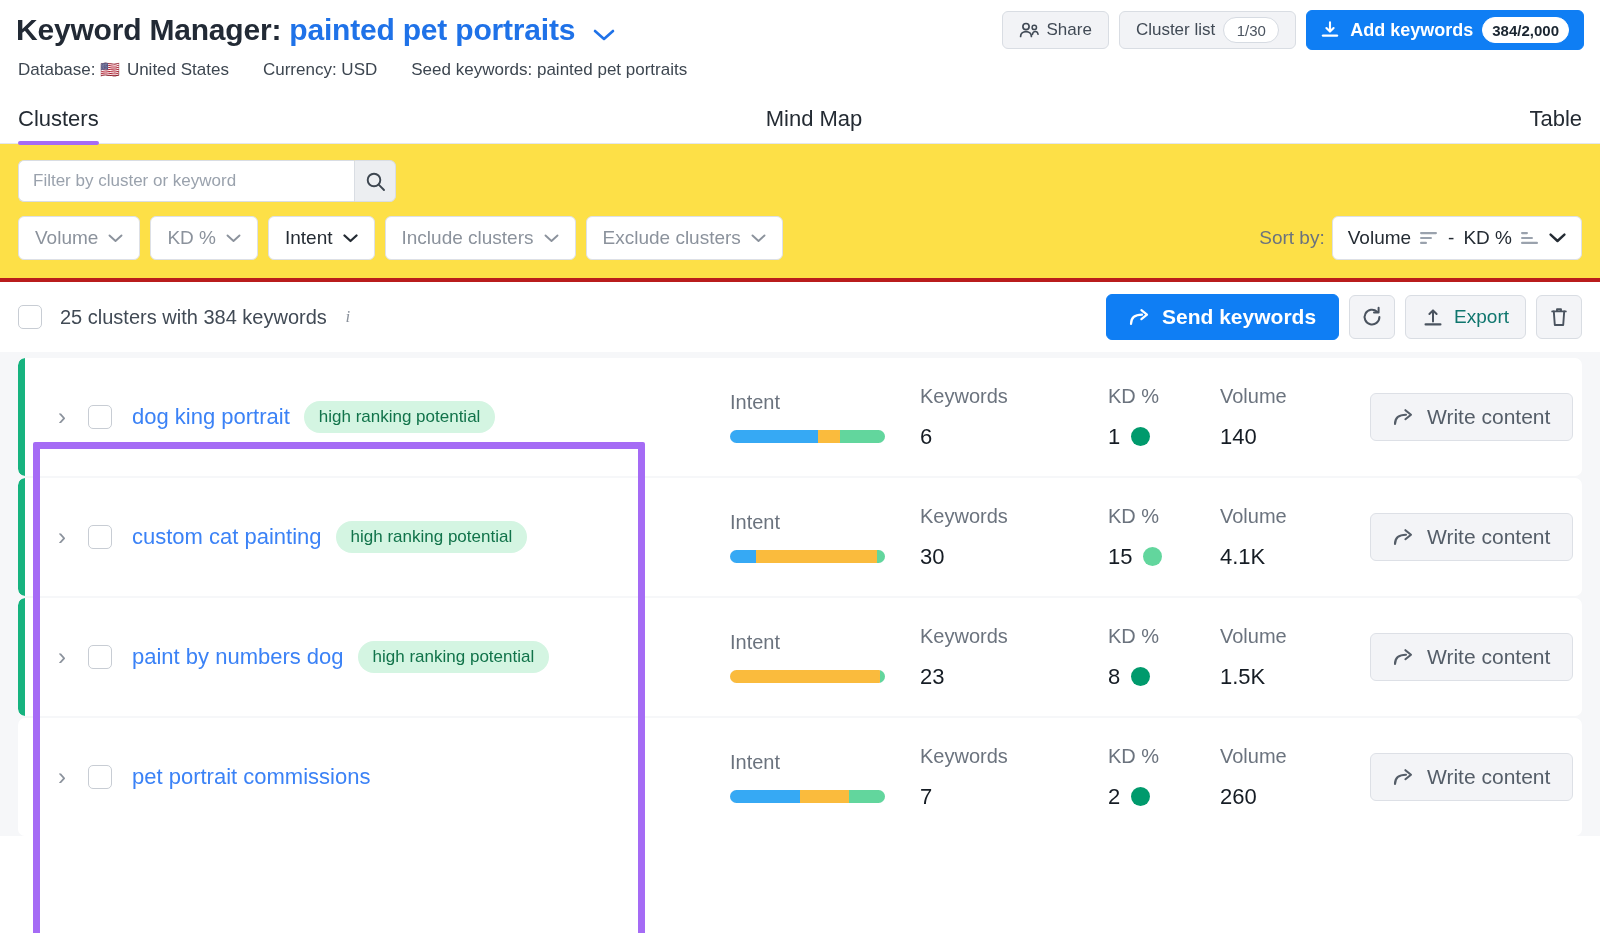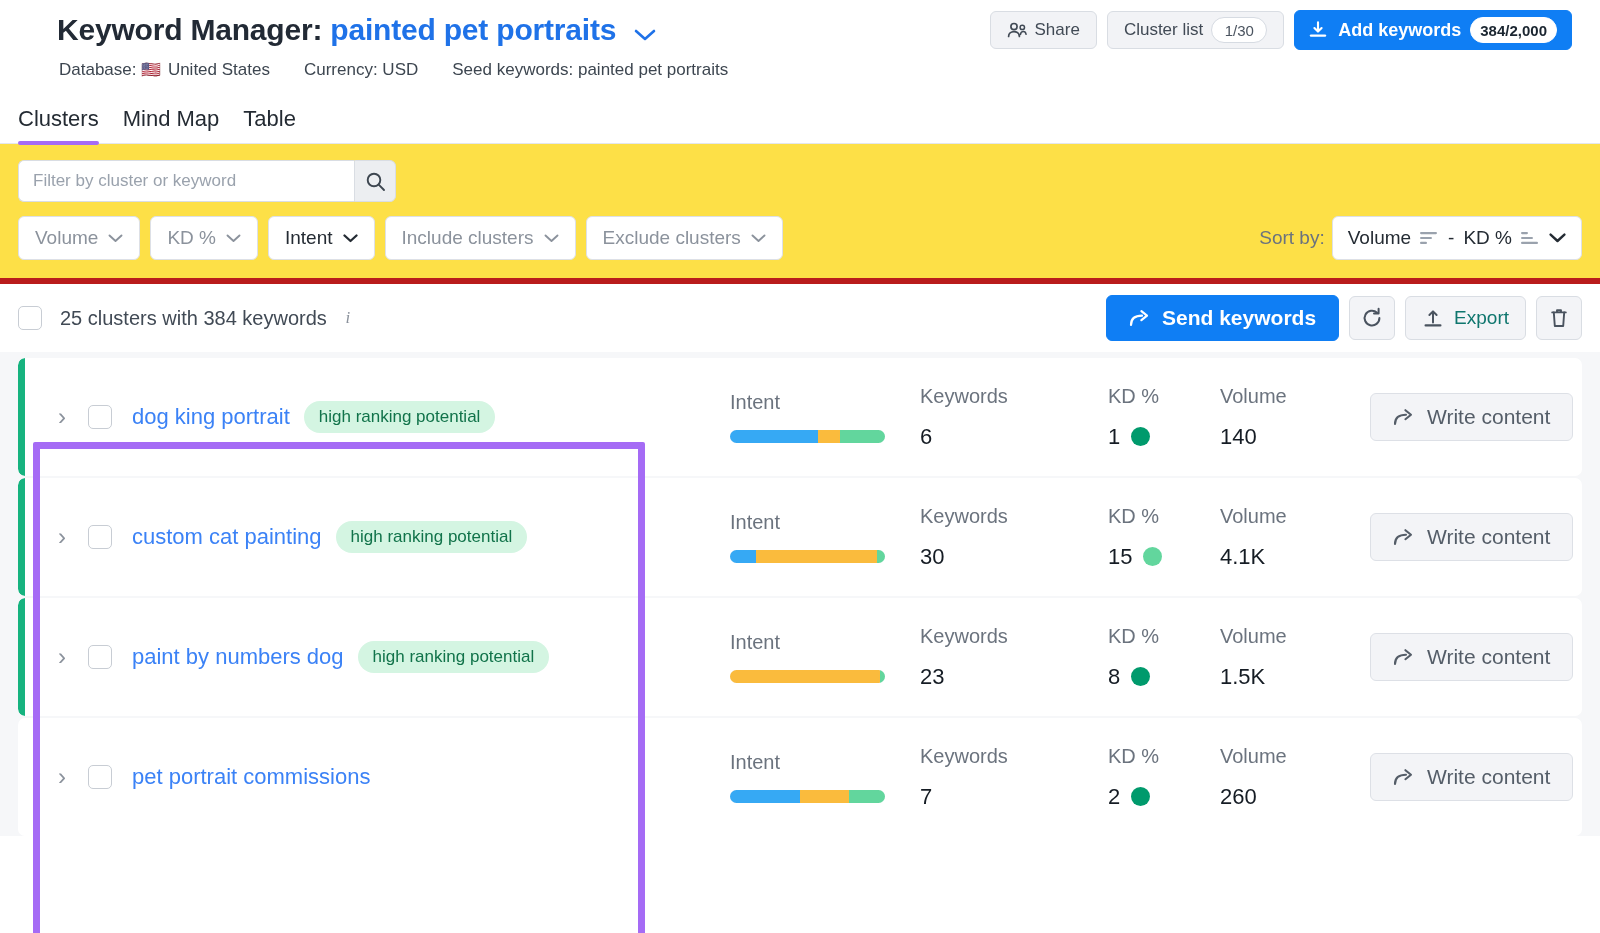--- a/index.html
+++ b/index.html
@@ -6,21 +6,21 @@
   html, body {
     width: 1600px; height: 933px;
     font-family: "Liberation Sans", sans-serif;
     background: #ffffff;
     color: #242b33;
     overflow: hidden;
   }
   .page { position: relative; width: 1600px; height: 933px; }
 
   
-  .header { padding: 0 28px; margin-left: 29px; }
+  .header { padding: 0 16px; }
   .title-row {
     display: flex; align-items: center;
     height: 56px; padding-top: 4px;
   }
   .page-title {
     font-size: 30px; font-weight: 700; color: #222a35;
     letter-spacing: -0.2px; white-space: nowrap;
   }
   .page-title .kw { color: #1f72e8; font-weight: 700; }
   .title-caret {
@@ -53,20 +53,21 @@
     font-size: 17px; color: #3d4650; padding: 4px 0 0 2px;
   }
   .meta-row .flag { font-size: 16px; margin-right: 2px; }
 
   
   .tabs {
     display: flex; align-items: flex-end; gap: 24px;
     padding: 26px 18px 0 18px;
     border-bottom: 1px solid #e4e7ec;
     position: relative;
+    justify-content: space-between;
   }
   .tab {
     font-size: 22px; color: #242b33; padding-bottom: 11px;
     cursor: pointer; position: relative; white-space: nowrap;
   }
   .tab.active::after {
     content: ""; position: absolute; left: 0; right: 0; bottom: -2px;
     height: 4px; background: #a56bf5; border-radius: 2px;
   }
 
@@ -102,21 +103,21 @@
     display: inline-flex; align-items: center; gap: 9px;
     height: 44px; padding: 0 15px;
     border: 1px solid #dde0e6; border-radius: 6px; background: #fff;
     font-size: 19px; color: #242b33; cursor: pointer; white-space: nowrap;
   }
 
   
   .toolbar {
     display: flex; align-items: center;
     height: 74px; padding: 0 18px; background: #fff;
-    border-top: 6px solid #b91c1c;
+    border-top: 4px solid #b91c1c;
   }
   .cbx {
     width: 24px; height: 24px; border: 1px solid #c8cdd4;
     border-radius: 5px; background: #fff; cursor: pointer; flex: none;
   }
   .toolbar-text { font-size: 20px; color: #414a55; margin-left: 18px; }
   .info-i {
     margin-left: 12px; width: 18px; height: 18px; display: inline-flex;
     align-items: center; justify-content: center; color: #8b929c;
     font-size: 17px; font-style: italic; font-family: "Liberation Serif", serif;

